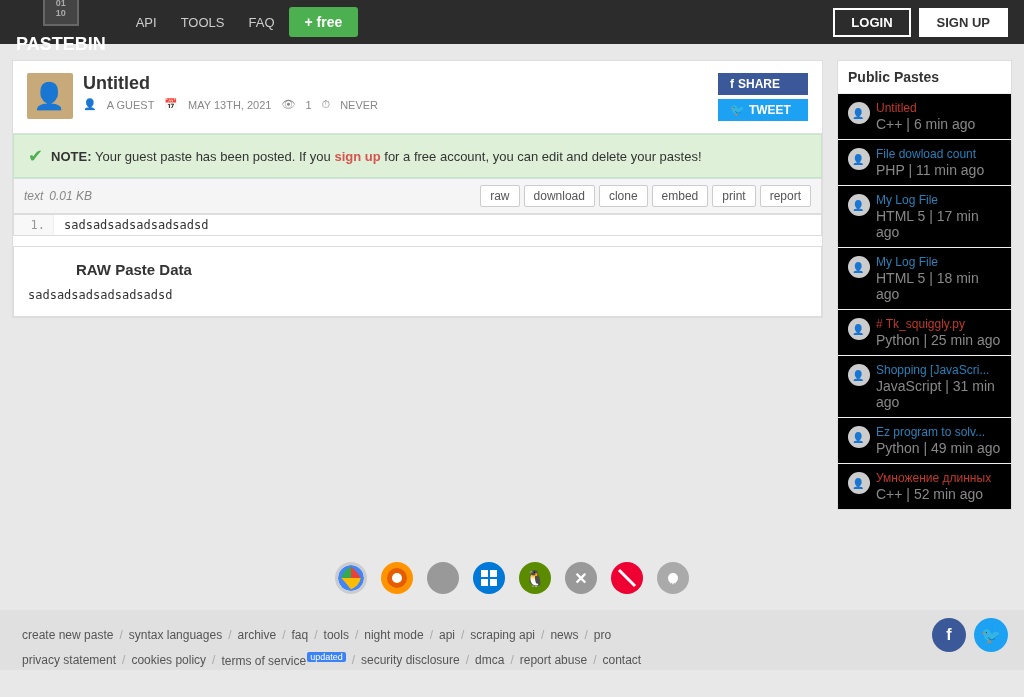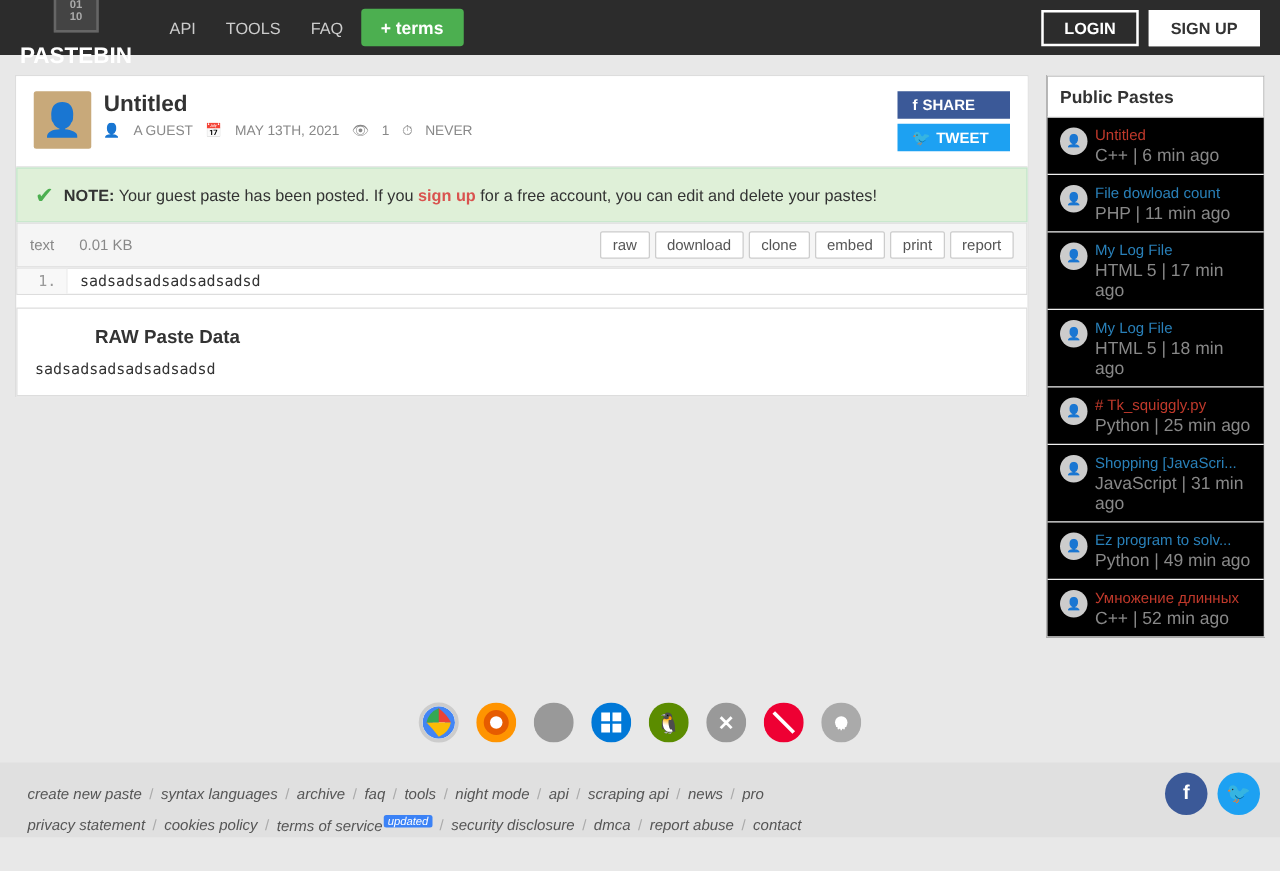--- a/index.html
+++ b/index.html
@@ -35,21 +35,21 @@
     .btn-tweet { background: #1da1f2; color: #fff; border: none; padding: 4px 12px; font-size: 12px; font-weight: bold; cursor: pointer; display: flex; align-items: center; gap: 4px; width: 90px; }
 
     
     .note-bar { background: #dff0d8; border: 1px solid #c3e6cb; padding: 10px 14px; display: flex; align-items: center; gap: 8px; font-size: 13px; color: #333; }
     .note-check { color: #4caf50; font-size: 18px; }
     .note-bar strong { font-weight: bold; }
     .note-bar a { color: #d9534f; text-decoration: none; font-weight: bold; }
 
     
     .paste-toolbar { background: #f5f5f5; border: 1px solid #ddd; padding: 6px 10px; display: flex; align-items: center; justify-content: space-between; }
-    .paste-type-info { display: flex; align-items: center; gap: 20px; color: #888; font-size: 12px; }
+    .paste-type-info { display: flex; align-items: center; gap: 6px; color: #888; font-size: 12px; font-style: italic; }
     .paste-actions { display: flex; gap: 4px; }
     .paste-action-btn { background: #fff; border: 1px solid #ccc; padding: 3px 9px; font-size: 12px; cursor: pointer; color: #555; border-radius: 2px; }
 
     
     .code-container { background: #fff; border: 1px solid #ddd; }
     .code-line { display: flex; }
     .line-number { width: 40px; text-align: right; padding: 3px 8px; color: #999; font-size: 12px; background: #f8f8f8; border-right: 1px solid #eee; font-family: monospace; user-select: none; }
     .line-code { padding: 3px 10px; font-family: monospace; font-size: 12px; color: #333; white-space: pre; }
 
     
@@ -66,21 +66,21 @@
     .sidebar-avatar { width: 22px; height: 22px; background: #ccc; border-radius: 50%; flex-shrink: 0; display: flex; align-items: center; justify-content: center; font-size: 10px; color: #888; margin-top: 1px; }
     .sidebar-item-content { flex: 1; min-width: 0; }
     .sidebar-item-title { font-size: 12px; color: #c0392b; text-decoration: none; display: block; white-space: nowrap; overflow: hidden; text-overflow: ellipsis; }
     .sidebar-item-title.blue { color: #2980b9; }
     .sidebar-item-meta { font-size: 14px; color: #888; margin-top: 1px; }
 
     
     .footer-browser-icons { background: #e8e8e8; padding: 16px; display: flex; justify-content: center; gap: 14px; margin-top: 20px; }
     .browser-icon { width: 32px; height: 32px; border-radius: 50%; display: flex; align-items: center; justify-content: center; font-size: 18px; }
     .footer-links-row { display: flex; align-items: center; gap: 0; flex-wrap: wrap; }
-    .footer-link { color: #555; text-decoration: none; font-size: 12px; padding: 0 6px; font-style: italic; }
+    .footer-link { color: #555; text-decoration: none; font-size: 12px; padding: 0 6px; }
     .footer-divider { color: #aaa; font-size: 12px; }
     .footer-social { display: flex; gap: 8px; margin-left: auto; }
     .social-circle { width: 34px; height: 34px; border-radius: 50%; display: flex; align-items: center; justify-content: center; color: #fff; font-size: 16px; font-weight: bold; cursor: pointer; }
     .social-fb { background: #3b5998; }
     .social-tw { background: #1da1f2; }
     .updated-badge { font-size: 9px; background: #3b82f6; color: #fff; padding: 0 3px; border-radius: 2px; margin-left: 1px; vertical-align: super; }
 
     
     .paste-content-block { background: #fff; border: 1px solid #ddd; }
   </style>
@@ -91,21 +91,21 @@
   <a class="header-logo">
     <div class="logo-icon">
       <span style="font-size:9px;color:#aaa;">01<br>10</span>
     </div>
     <span>PASTEBIN</span>
   </a>
   <nav class="header-nav">
     <a>API</a>
     <a>TOOLS</a>
     <a>FAQ</a>
-    <button class="btn-paste">+ terms</button>
+    <button class="btn-paste">+ free</button>
   </nav>
   <div class="header-right">
     <button class="btn-login">LOGIN</button>
     <button class="btn-signup">SIGN UP</button>
   </div>
 </div>
 
 <div class="main-wrapper">
 
   <div class="left-content">

